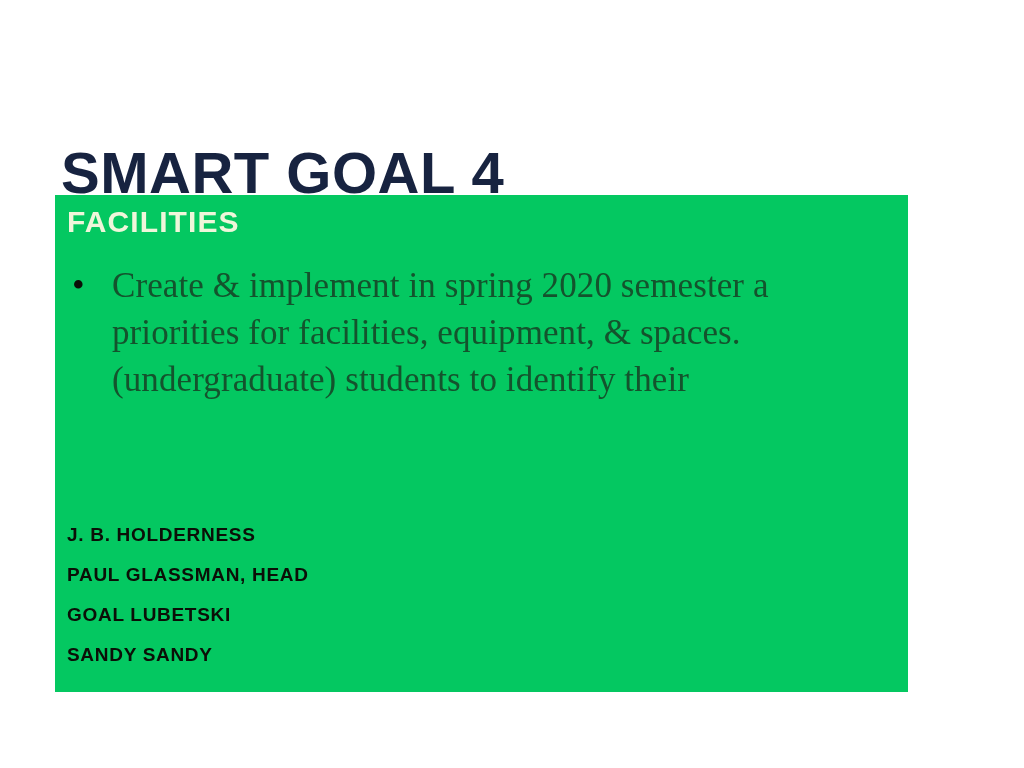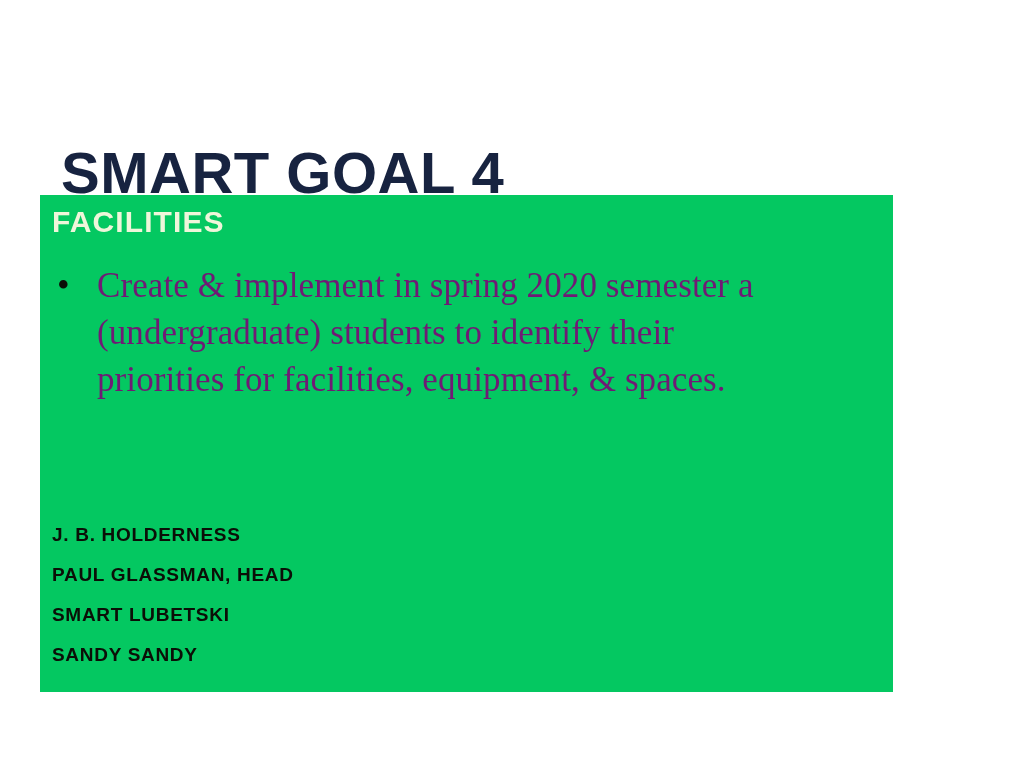--- a/index.html
+++ b/index.html
@@ -33,21 +33,21 @@
     letter-spacing: 0.5px;
     line-height: 1.08;
     color: #172340;
     white-space: nowrap;
     -webkit-font-smoothing: antialiased;
   }
 
   
   .green-panel {
     position: absolute;
-    left: 40px;
+    left: 55px;
     top: 195px;
     width: 853px;
     height: 497px;
     background: #04C861;
     box-sizing: border-box;
   }
 
   .panel-heading {
     position: absolute;
     left: 12px;
@@ -78,21 +78,21 @@
     color: #0b0f07;
     text-align: left;
     padding-left: 5px;
     box-sizing: border-box;
   }
   .bullet-text {
     flex: 1 1 auto;
     font-family: "Liberation Serif", serif;
     font-size: 35px;
     line-height: 47px;
-    color: #701a75;
+    color: #14532d;
     letter-spacing: 0.1px;
   }
   .bullet-text .ln {
     display: block;
     white-space: nowrap;
   }
 
   
   .roster {
     position: absolute;
@@ -118,26 +118,26 @@
   <h1 class="slide-title">SMART GOAL 4</h1>
 
   <div class="green-panel">
 
     <div class="panel-heading">FACILITIES</div>
 
     <div class="bullet-block">
       <span class="bullet-marker">•</span>
       <div class="bullet-text">
         <span class="ln">Create &amp; implement in spring 2020 semester a</span>
+        <span class="ln">priorities for facilities, equipment, &amp; spaces.</span>
         <span class="ln">(undergraduate) students to identify their</span>
-        <span class="ln">priorities for facilities, equipment, &amp; spaces.</span>
       </div>
     </div>
 
     <div class="roster">
       <div class="roster-item">J. B. HOLDERNESS</div>
       <div class="roster-item">PAUL GLASSMAN, HEAD</div>
-      <div class="roster-item">SMART LUBETSKI</div>
+      <div class="roster-item">GOAL LUBETSKI</div>
       <div class="roster-item">SANDY SANDY</div>
     </div>
 
   </div>
 </div>
 
 </body></html>

